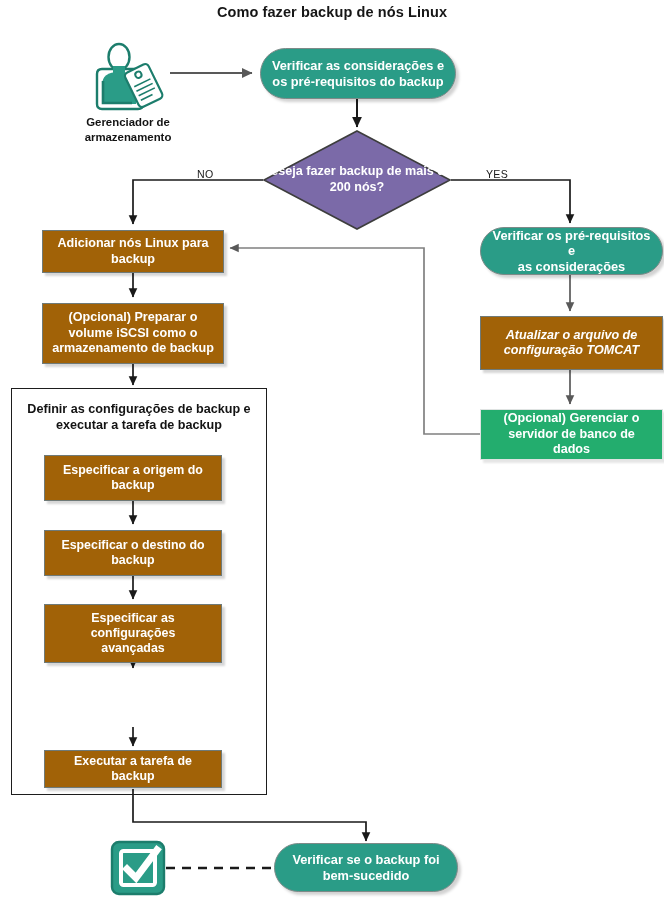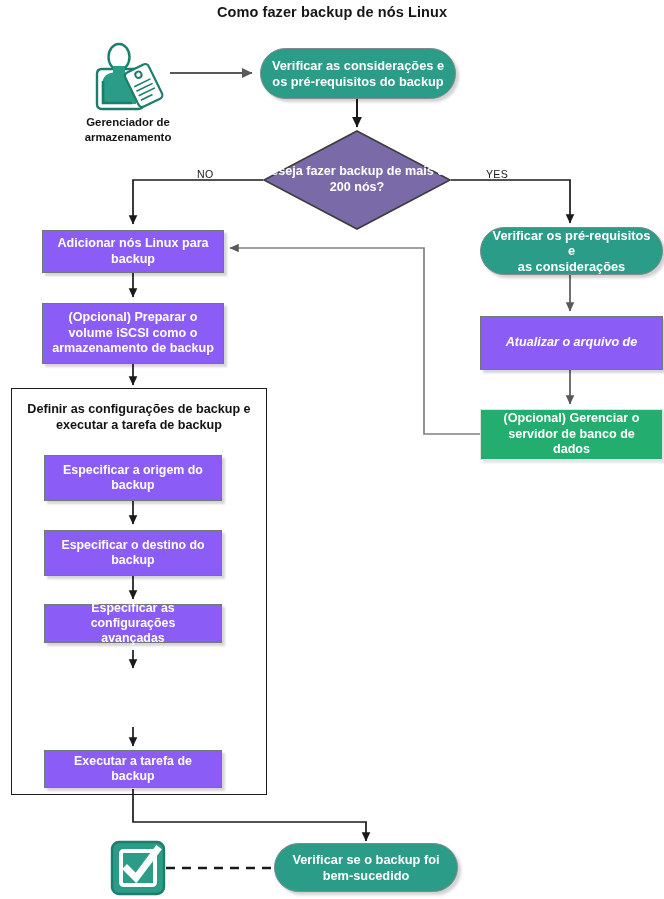--- a/index.html
+++ b/index.html
@@ -34,21 +34,21 @@
     text-align: center;
     color: #ffffff;
     font-weight: bold;
     line-height: 1.22;
     padding: 2px 7px;
   }
   .node span { display: block; width: 100%; }
 
   
   .rect {
-    background: #8b5cf6;
+    background: #a16207;
     border: 1.4px solid #6f7a78;
     box-shadow: 3px 3px 2px rgba(0,0,0,.16);
     font-size: 12.6px;
   }
   
   .rect.alt {
     background: #23ad6e;
     border: 1.4px solid #dfe3e2;
     box-shadow: 3px 3px 2px rgba(0,0,0,.10);
   }
@@ -221,20 +221,21 @@
   <div class="node stadium" style="left:480px; top:227px; width:183px; height:48px;">
     <span>
       <span>Verificar os pré-requisitos e</span>
       <span>as considerações</span>
     </span>
   </div>
 
   <div class="node rect" style="left:480px; top:316px; width:183px; height:54px;font-style:italic;">
     <span>
       <span>Atualizar o arquivo de</span>
+      <span>configuração TOMCAT</span>
     </span>
   </div>
 
   <div class="node rect alt" style="left:480px; top:409px; width:183px; height:51px;">
     <span>
       <span>(Opcional) Gerenciar o</span>
       <span>servidor de banco de dados</span>
     </span>
   </div>
 
@@ -251,21 +252,21 @@
     </span>
   </div>
 
   <div class="node rect inner" style="left:44px; top:530px; width:178px; height:46px;">
     <span>
       <span>Especificar o destino do</span>
       <span>backup</span>
     </span>
   </div>
 
-  <div class="node rect inner" style="left:44px; top:604px; width:178px; height:39px;">
+  <div class="node rect inner" style="left:44px; top:604px; width:178px; height:59px;">
     <span>
       <span>Especificar as configurações</span>
       <span>avançadas</span>
     </span>
   </div>
 
 
   <div class="node rect inner" style="left:44px; top:750px; width:178px; height:38px;">
     <span>
       <span>Executar a tarefa de backup</span>

